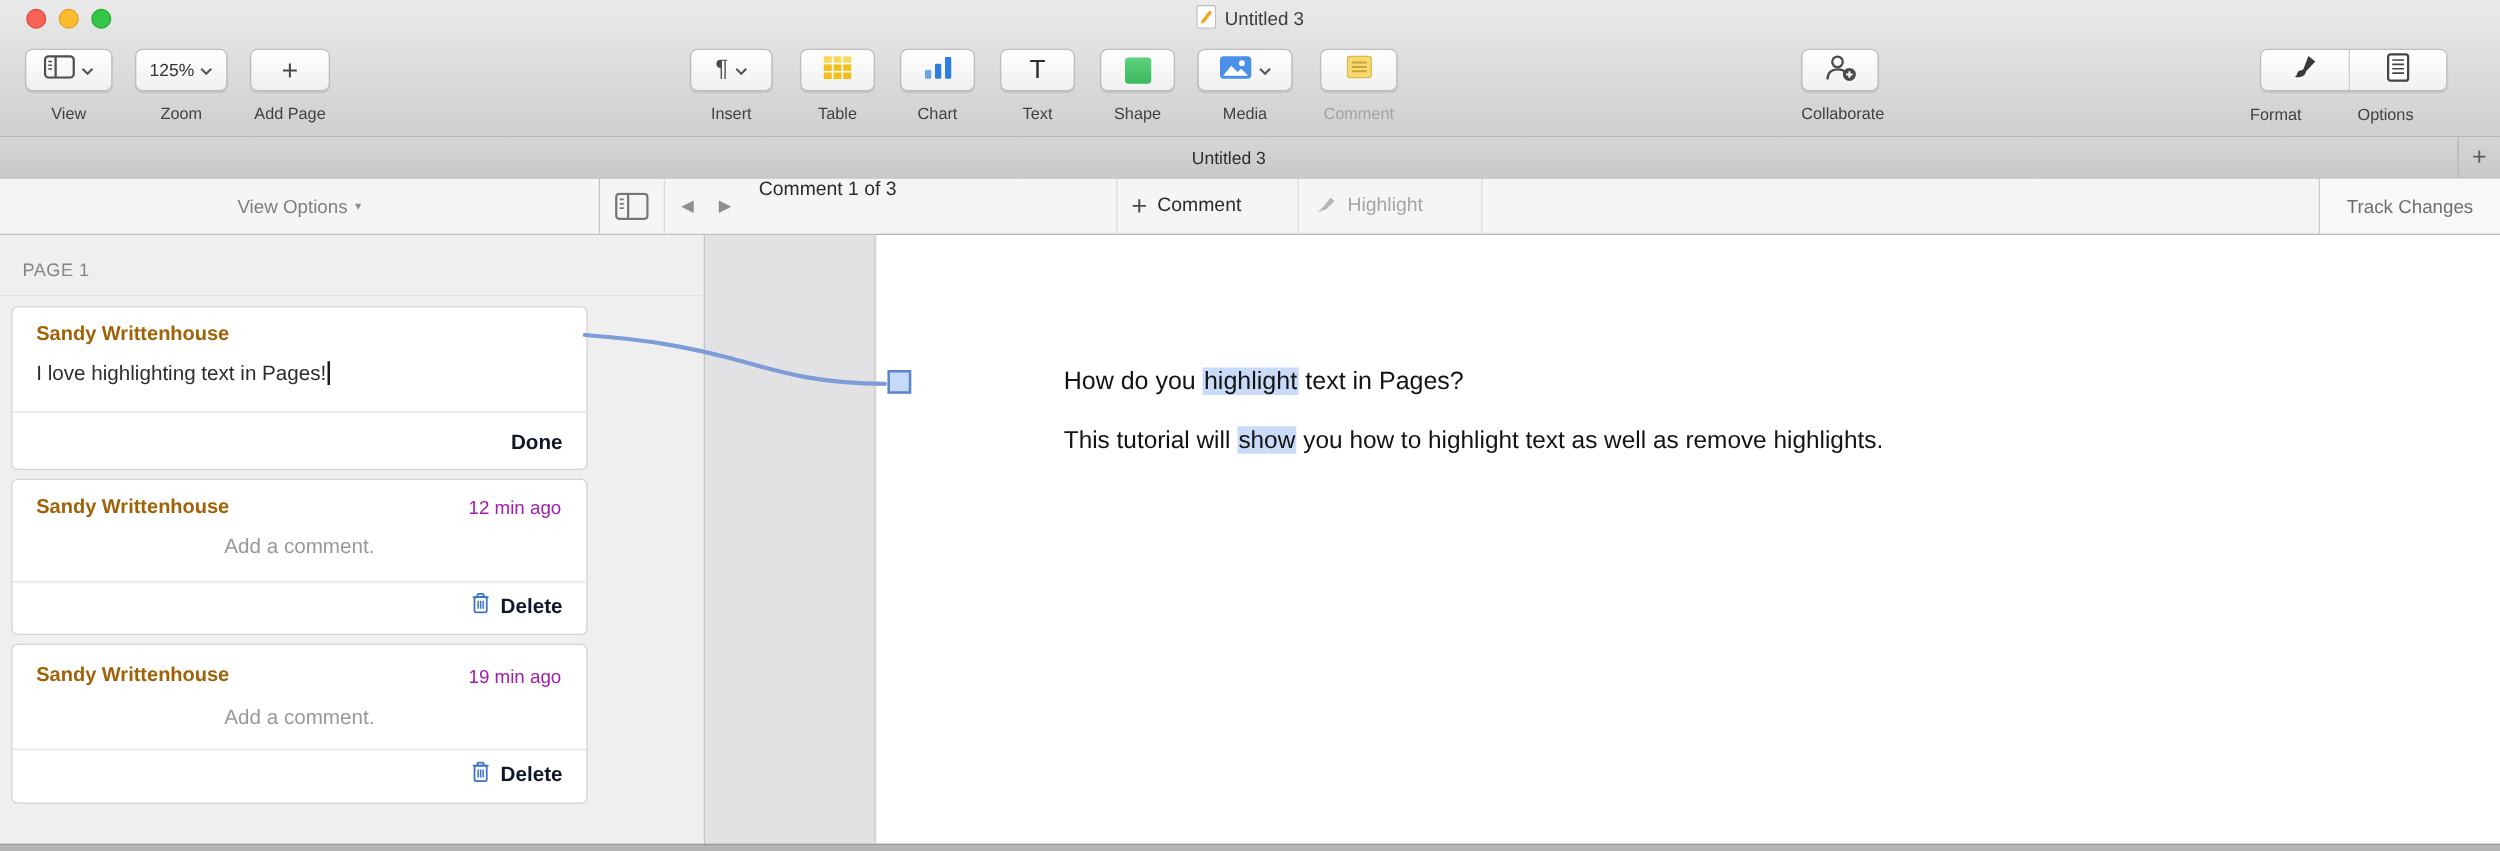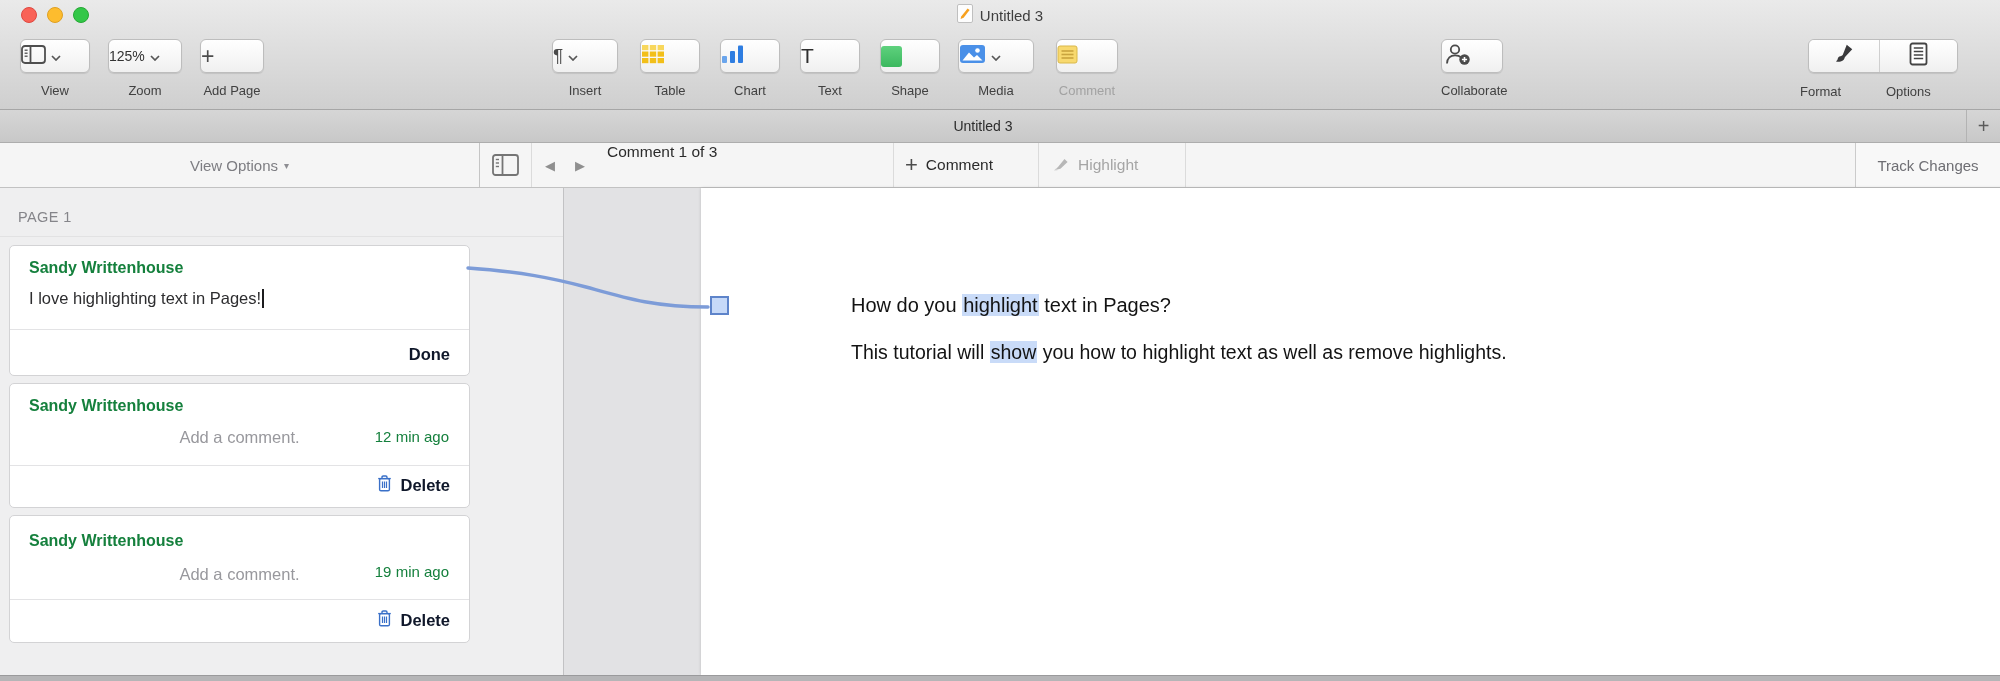--- a/index.html
+++ b/index.html
@@ -12,21 +12,21 @@
   .light { position:absolute; top:7px; width:16px; height:16px; border-radius:50%; }
   .light-close { left:21px; background:#f96257; border:1px solid #df4840; }
   .light-min   { left:47px; background:#fdbc2e; border:1px solid #dfa023; }
   .light-zoom  { left:73px; background:#33c748; border:1px solid #26a834; }
   .wintitle { position:absolute; top:0; left:0; width:100%; height:30px; display:flex;
               align-items:center; justify-content:center; gap:7px; font-size:15px; color:#3e3e3e; }
 
   .titem { position:absolute; top:39px; }
   .tbtn { height:34px; background:linear-gradient(#ffffff,#f0f0f0); border:1px solid #bdbdbd;
           border-radius:6px; box-shadow:0 1px 1px rgba(0,0,0,.10); display:flex;
-          align-items:center; gap:5px; }
+          align-items:center; justify-content:center; gap:5px; }
   .tlabel { margin-top:10px; text-align:center; font-size:13px; color:#414141; white-space:nowrap; }
   .tlabel.disabled { color:#a2a2a2; }
   .glyph-plus { font-size:23px; color:#4c4c4c; line-height:20px; font-weight:400; }
   .glyph-pilcrow { font-size:19px; color:#4a4a4a; }
   .glyph-T { font-size:21px; color:#2e2e2e; }
   .zoomval { font-size:14px; color:#333; }
   .shape-swatch { width:21px; height:21px; border-radius:3px; background:linear-gradient(#5ed17d,#3cb85f); }
 
   .seg { position:absolute; left:1808px; top:39px; display:flex; border:1px solid #bdbdbd;
          border-radius:6px; overflow:hidden; box-shadow:0 1px 1px rgba(0,0,0,.10); }
@@ -72,22 +72,22 @@
   .page { position:absolute; left:137px; top:0; width:1342px; height:487px; background:#fff;
           box-shadow:0 0 3px rgba(0,0,0,.16); }
 
   .pagelabel { position:absolute; left:18px; top:21px; font-size:14.5px; color:#85858a; letter-spacing:.4px; }
   .sidebardiv { position:absolute; left:0; top:48px; width:100%; height:1px; background:#e2e2e3; }
 
   .card { position:absolute; left:9px; width:461px; background:#fff; border:1px solid #d3d3d5; border-radius:5px; }
   .card1 { top:57px; height:131px; }
   .card2 { top:195px; height:125px; }
   .card3 { top:327px; height:128px; }
-  .cname { position:absolute; left:19px; top:13px; font-size:16px; font-weight:bold; color:#15803d; }
-  .ctime { position:absolute; right:20px; top:14px; font-size:15px; color:#15803d;margin-top:30px; }
+  .cname { position:absolute; left:19px; top:13px; font-size:16px; font-weight:bold; color:#a16207; }
+  .ctime { position:absolute; right:20px; top:14px; font-size:15px; color:#a21caf; }
   .ctext { position:absolute; left:19px; top:43px; font-size:16.5px; color:#2d2d2f; }
   .cplaceholder { position:absolute; left:0; right:0; top:44px; text-align:center; font-size:16.5px; color:#98989d; }
   .cdivider { position:absolute; left:0; right:0; top:82px; height:1px; background:#e3e3e5; }
   .caction { position:absolute; right:19px; bottom:11px; display:flex; align-items:center; gap:8px;
              font-size:16.5px; font-weight:bold; color:#0f172a; }
   .caret-bar { display:inline-block; width:2px; height:19px; background:#1c1c1e;
                vertical-align:-4px; margin-left:1px; }
 
   .connector { position:absolute; left:0; top:0; pointer-events:none; z-index:6; }
   .anchorsq { position:absolute; left:710px; top:108px; width:19px; height:19px;

